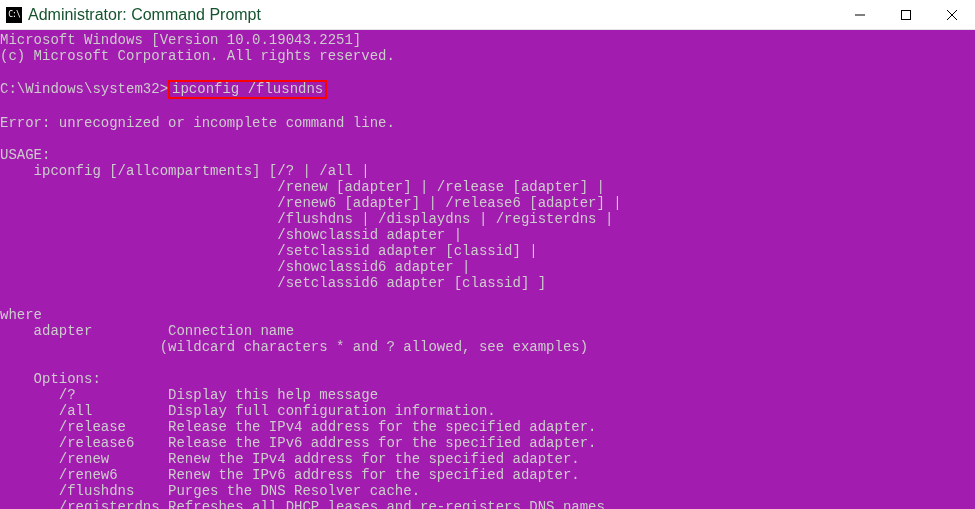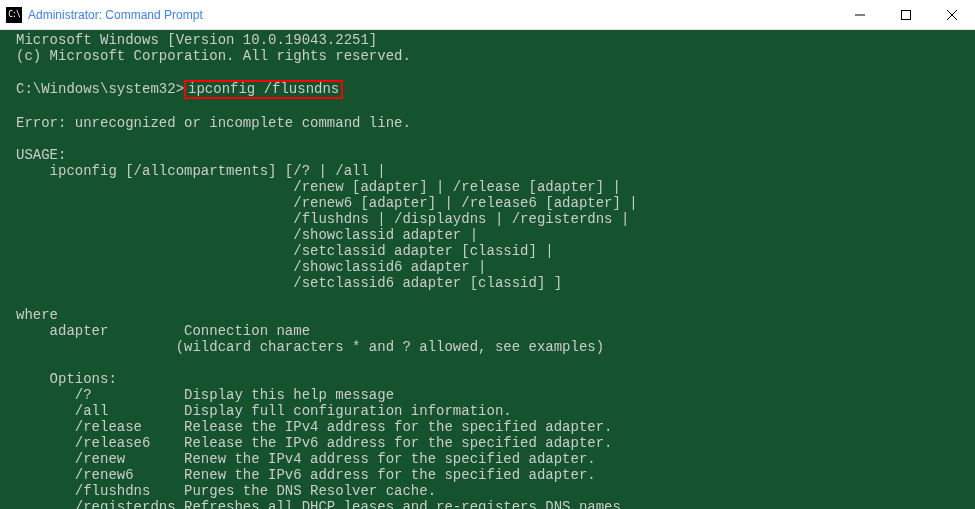--- a/index.html
+++ b/index.html
@@ -27,41 +27,41 @@
       display: inline-flex;
       align-items: center;
       justify-content: center;
       color: #fff;
       font-family: Consolas, monospace;
       font-size: 8px;
       line-height: 1;
       letter-spacing: -1px;
     }
     .titlebar .title {
-      font-size: 12px;
-      color: #3b82f6;
+      font-size: 16px;
+      color: #14532d;
     }
     .titlebar .spacer { flex: 1; }
     .titlebar .btn {
       width: 46px;
       height: 30px;
       display: flex;
       align-items: center;
       justify-content: center;
       color: #000;
     }
     .titlebar .btn svg { width: 10px; height: 10px; stroke: #000; fill: none; stroke-width: 1; }
     .terminal {
       flex: 1;
-      background: #14532d;
+      background: #a21caf;
       color: #cccccc;
       font-family: Consolas, "Courier New", monospace;
       font-size: 14px;
       line-height: 16px;
-      padding: 2px 16px;
+      padding: 2px 0;
       white-space: pre;
       overflow: hidden;
       position: relative;
     }
     .hl {
       border: 2px solid #ff0000;
       padding: 0 2px 1px 2px;
       display: inline-block;
       line-height: 14px;
     }

